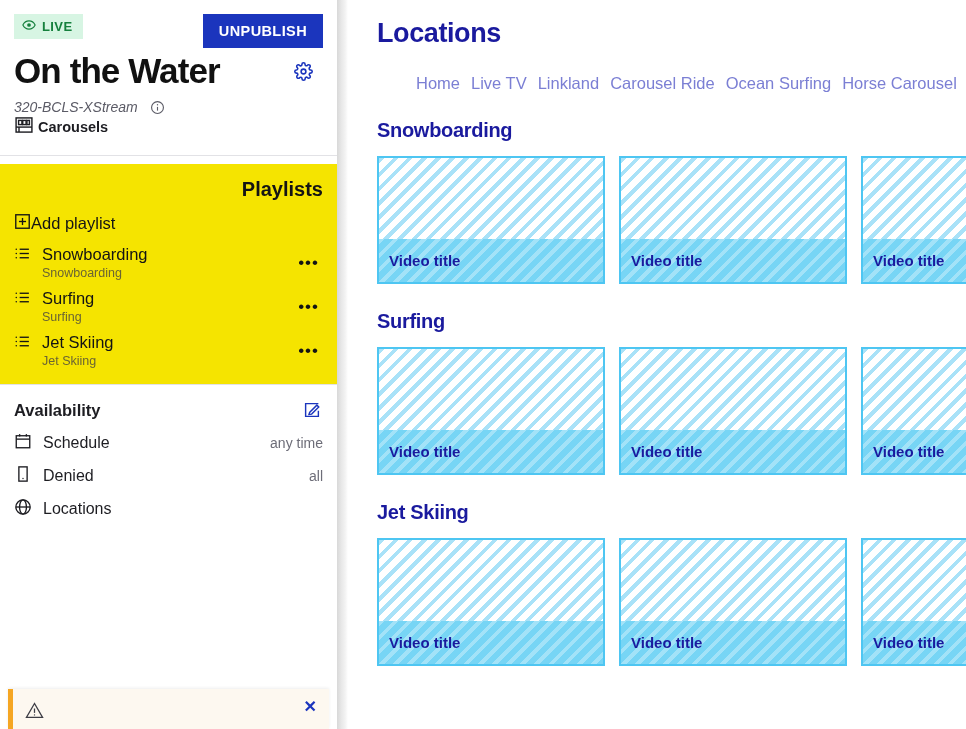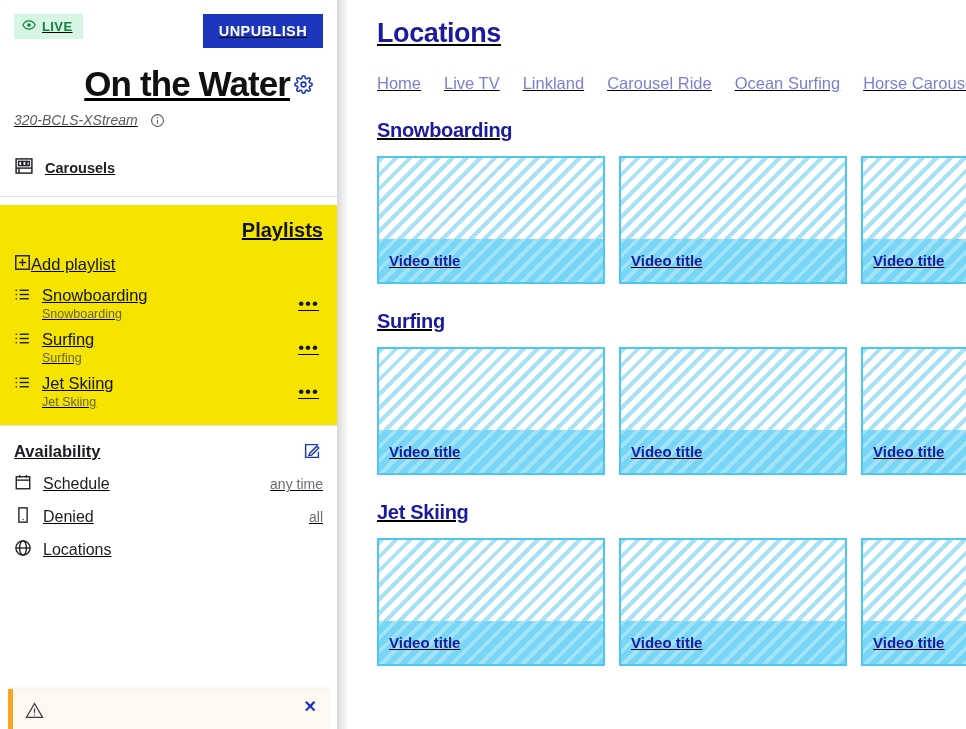--- a/index.html
+++ b/index.html
@@ -2,21 +2,21 @@
 <html><head>
 <meta charset="utf-8">
 <style>
   * { box-sizing: border-box; margin: 0; padding: 0; }
   html, body {
     width: 966px; height: 729px;
     font-family: "Liberation Sans", sans-serif;
     background: #ffffff;
     overflow: hidden;
   }
-  #app { display: flex; width: 966px; height: 729px; position: relative; text-decoration: underline; }
+  #app { display: flex; width: 966px; height: 729px; position: relative; }
 
   
   .sidebar {
     width: 337px; height: 729px;
     background: #ffffff;
     position: relative;
     flex: 0 0 337px;
     overflow: hidden;
   }
   .sb-gap {
@@ -34,30 +34,30 @@
     font-size: 13px; font-weight: 700; letter-spacing: .4px;
   }
   .live-badge .eye { display: block; }
   .unpublish-btn {
     background: #1b35bd; color: #ffffff;
     border: none; padding: 9px 16px;
     font-family: "Liberation Sans", sans-serif;
     font-size: 14.5px; font-weight: 700; letter-spacing: .4px;
     cursor: pointer;
   }
-  .title-row { display: flex; align-items: center; justify-content: flex-end; margin-top: 16px; }
+  .title-row { display: flex; align-items: center; justify-content: space-between; margin-top: 3px; }
   .page-title {
     font-size: 35px; font-weight: 700; color: #111111;
     letter-spacing: -0.9px; line-height: 1.15;
   }
   .gear-btn { background: none; border: none; cursor: pointer; padding: 4px; line-height: 0; margin-right: 6px; }
   .sub-row { display: flex; align-items: center; gap: 12px; margin-top: 8px; }
   .sub-id { font-size: 14px; font-style: italic; color: #5b5b66; }
   .info-ico { line-height: 0; }
-  .carousels-row { display: flex; align-items: center; gap: 11px; margin-top: 28px; padding-bottom: 16px; }
+  .carousels-row { display: flex; align-items: center; gap: 4px; padding-bottom: 16px; }
   .carousels-label { font-size: 14.5px; font-weight: 700; color: #1d1d22; }
   .sb-divider { height: 1px; background: #e2e2e6; }
 
   
   .playlists {
     background: #f5e400; margin-top: 8px;
     padding: 14px 0 14px 0;
   }
   .pl-head { font-size: 20px; font-weight: 700; color: #141414; padding: 0 14px 8px 14px; text-align: right; }
   .pl-add { display: flex; align-items: center; padding: 4px 14px; cursor: pointer; }
@@ -92,21 +92,21 @@
     box-shadow: 0 -1px 3px rgba(0,0,0,.07);
     height: 40px; padding: 10px 8px 0 12px;
   }
   .toast-ico { line-height: 0; margin-top: 2px; }
   .toast-spacer { flex: 1; }
   .toast-close { background: none; border: none; cursor: pointer; color: #1b35bd; font-size: 16px; font-weight: 700; line-height: 1; padding: 0 4px; }
 
   
   .main { flex: 1; height: 729px; background: #ffffff; padding: 18px 0 0 29px; overflow: hidden; }
   .brand { font-size: 27px; font-weight: 700; color: #1a1a9e; letter-spacing: -0.4px; }
-  .nav { display: flex; gap: 23px; margin-top: 25px; white-space: nowrap; }
+  .nav { display: flex; gap: 11px; margin-top: 25px; white-space: nowrap; margin-left: 39px; }
   .nav a { font-size: 16.5px; color: #7b7fd4; text-decoration: none; cursor: pointer; }
   .section { margin-top: 26px; }
   .section-title { font-size: 20px; font-weight: 700; color: #1a1a9e; letter-spacing: -0.3px; }
   .cards { display: flex; gap: 14px; margin-top: 14px; }
   .card {
     width: 228px; height: 128px;
     border: 2px solid #4ec6f2;
     display: flex; flex-direction: column;
     background-color: #ffffff;
     background-image: repeating-linear-gradient(135deg,

